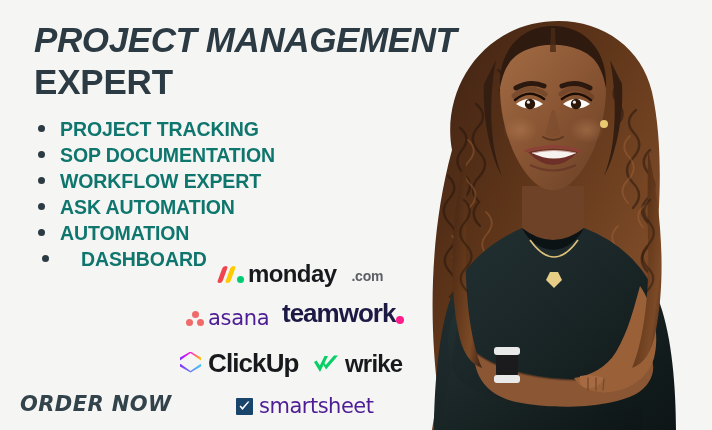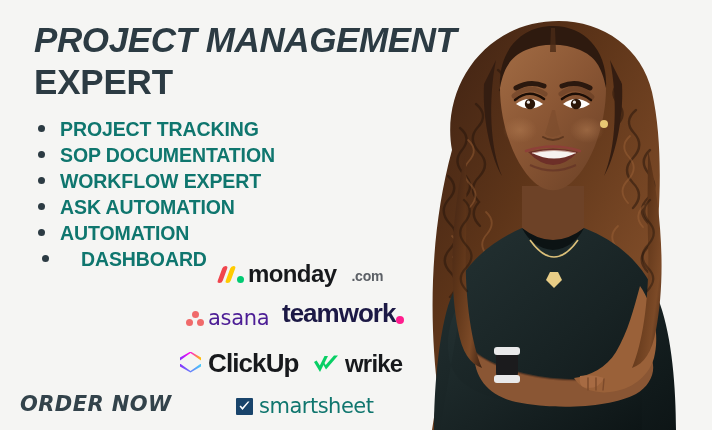--- a/index.html
+++ b/index.html
@@ -194,21 +194,21 @@
 
   
   .logo-smartsheet { position: absolute; left: 236px; top: 396px; }
   .ss-mark {
     width: 17px; height: 17px; background: #19446b;
     margin-right: 6px; display: flex; align-items: center;
     justify-content: center; border-radius: 1px;
   }
   .ss-mark svg { display: block; }
   .ss-word {
-    font-size: 21px; font-weight: 400; color: #0f766e;
+    font-size: 21px; font-weight: 400; color: #4c1d95;
     letter-spacing: -0.5px; line-height: 1;
     font-family: "DejaVu Sans", sans-serif;
   }
 
   
   .portrait {
     position: absolute;
     left: 404px;
     top: 0px;
     width: 308px;

